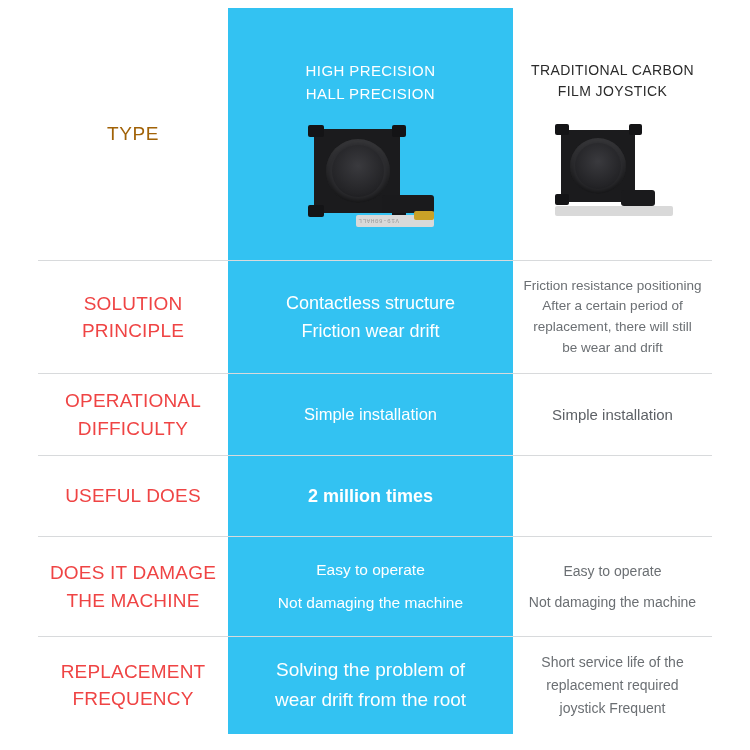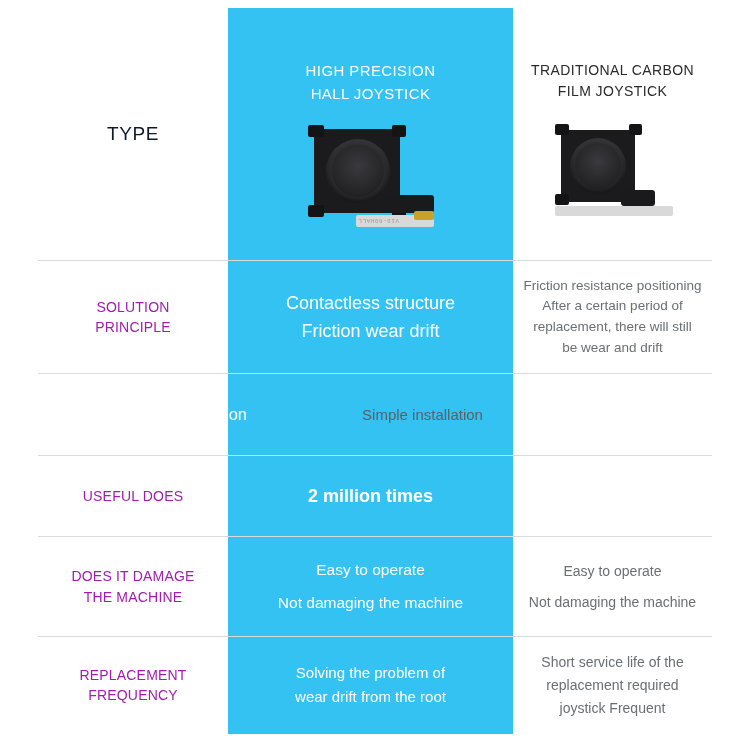--- a/index.html
+++ b/index.html
@@ -56,22 +56,22 @@
     box-sizing: border-box;
     display: flex;
     flex-direction: column;
     align-items: center;
     justify-content: center;
     text-align: center;
     padding: 6px 10px;
   }
   .c-type {
     width: 190px;
-    color: #a21caf;
-    font-size: 14px;
+    color: #ef4444;
+    font-size: 19px;
     line-height: 1.45;
     letter-spacing: 0.2px;
   }
   .c-hall {
     width: 285px;
     color: #ffffff;
     font-size: 16.5px;
     line-height: 1.5;
   }
   .c-trad {
@@ -80,21 +80,21 @@
     font-size: 13.5px;
     line-height: 1.55;
   }
 
   
   .row-header {
     height: 254px;
   }
   .row-header .c-type {
     font-size: 19px;
-    color: #0f172a;
+    color: #a16207;
     letter-spacing: 0.6px;
   }
   .hdr-title {
     font-size: 15px;
     letter-spacing: 0.4px;
     line-height: 1.5;
     font-weight: 500;
   }
   .c-hall .hdr-title { color: #ffffff; }
   .c-trad .hdr-title { color: #2b2b2b; font-size: 14px; }
@@ -172,40 +172,40 @@
   .row-damage { height: 99px; }
   .row-frequency { height: 98px; }
 
   .row-principle .c-hall { font-size: 18px; line-height: 1.6; text-align: right; }
   .row-life .c-hall { font-size: 18px; font-weight: bold; }
   .row-life .c-trad { font-size: 17px; color: #5d6166; line-height: 1.5; }
   .row-difficulty .c-hall { font-size: 16.5px; }
   .row-difficulty .c-trad { font-size: 15px; color: #5d6166; }
   .row-damage .c-hall { font-size: 15.5px; line-height: 2.1; }
   .row-damage .c-trad { font-size: 14px; line-height: 2.15; }
-  .row-frequency .c-hall { font-size: 15px; line-height: 1.6; }
+  .row-frequency .c-hall { font-size: 19px; line-height: 1.6; }
   .row-frequency .c-trad { font-size: 14px; line-height: 1.65; }
   .line { display: block; }
 </style>
 </head>
 <body>
 
 <div class="page">
   <div class="table">
     <div class="highlight-col"></div>
 
     <div class="row row-header">
       <div class="cell c-type">
         <span>TYPE</span>
       </div>
       <div class="cell c-hall">
         <div class="hdr-inner">
           <div class="hdr-title">
             <span class="line">HIGH PRECISION</span>
-            <span class="line">HALL JOYSTICK</span>
+            <span class="line">HALL PRECISION</span>
           </div>
           <div class="stick-wrap">
             <div class="stick-a">
 
               <div class="jbody" style="left:18px; top:6px; width:86px; height:84px;"></div>
 
               <div class="jtab" style="left:12px; top:2px; width:16px; height:12px;"></div>
               <div class="jtab" style="left:96px; top:2px; width:14px; height:12px;"></div>
               <div class="jtab" style="left:12px; top:82px; width:16px; height:12px;"></div>
               <div class="jtab" style="left:96px; top:82px; width:14px; height:12px;"></div>
@@ -255,20 +255,24 @@
       </div>
       <div class="cell c-trad">
         <span class="line">Friction resistance positioning</span>
         <span class="line">After a certain period of</span>
         <span class="line">replacement, there will still</span>
         <span class="line">be wear and drift</span>
       </div>
     </div>
 
     <div class="row row-difficulty">
+      <div class="cell c-type">
+        <span class="line">OPERATIONAL</span>
+        <span class="line">DIFFICULTY</span>
+      </div>
       <div class="cell c-hall">
         <span class="line">Simple installation</span>
       </div>
       <div class="cell c-trad">
         <span class="line">Simple installation</span>
       </div>
     </div>
 
     <div class="row row-life">
       <div class="cell c-type">

